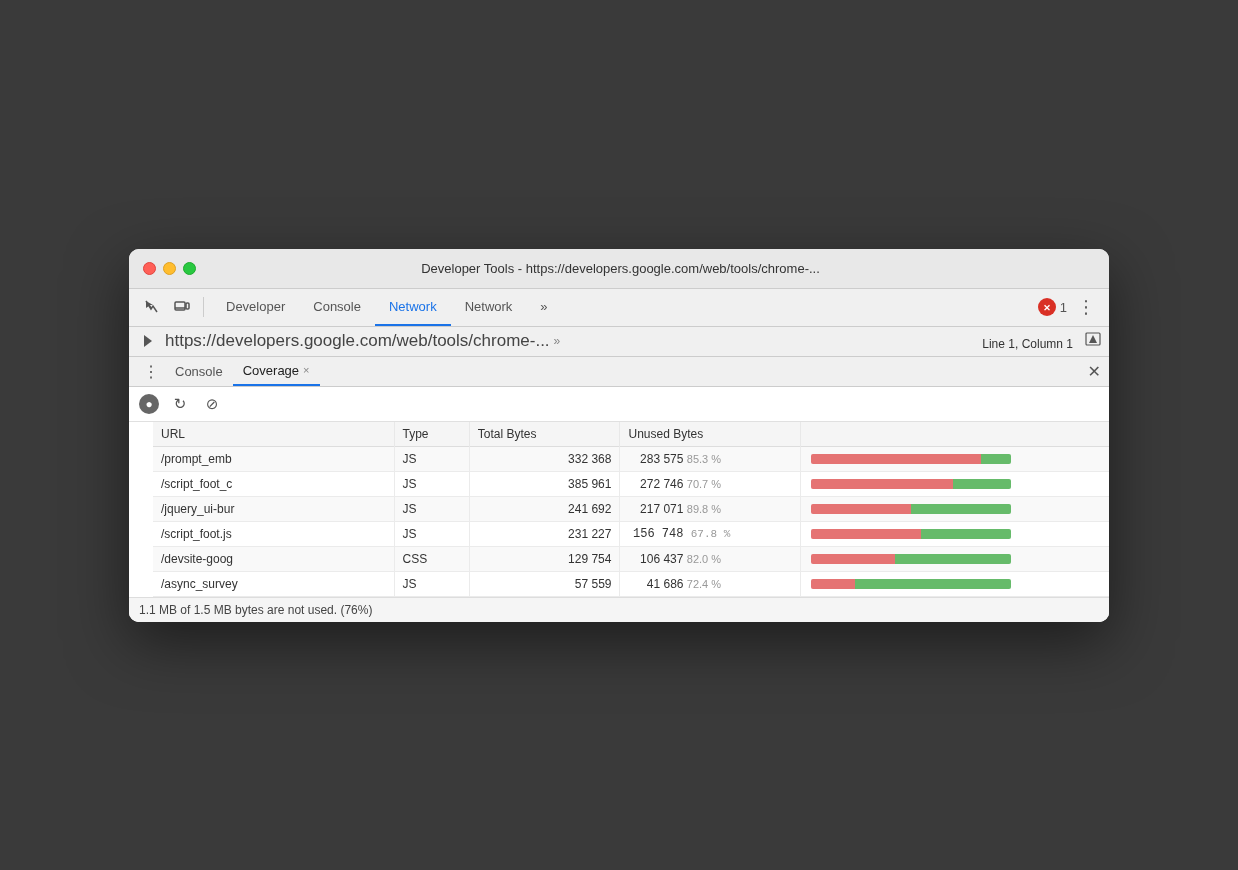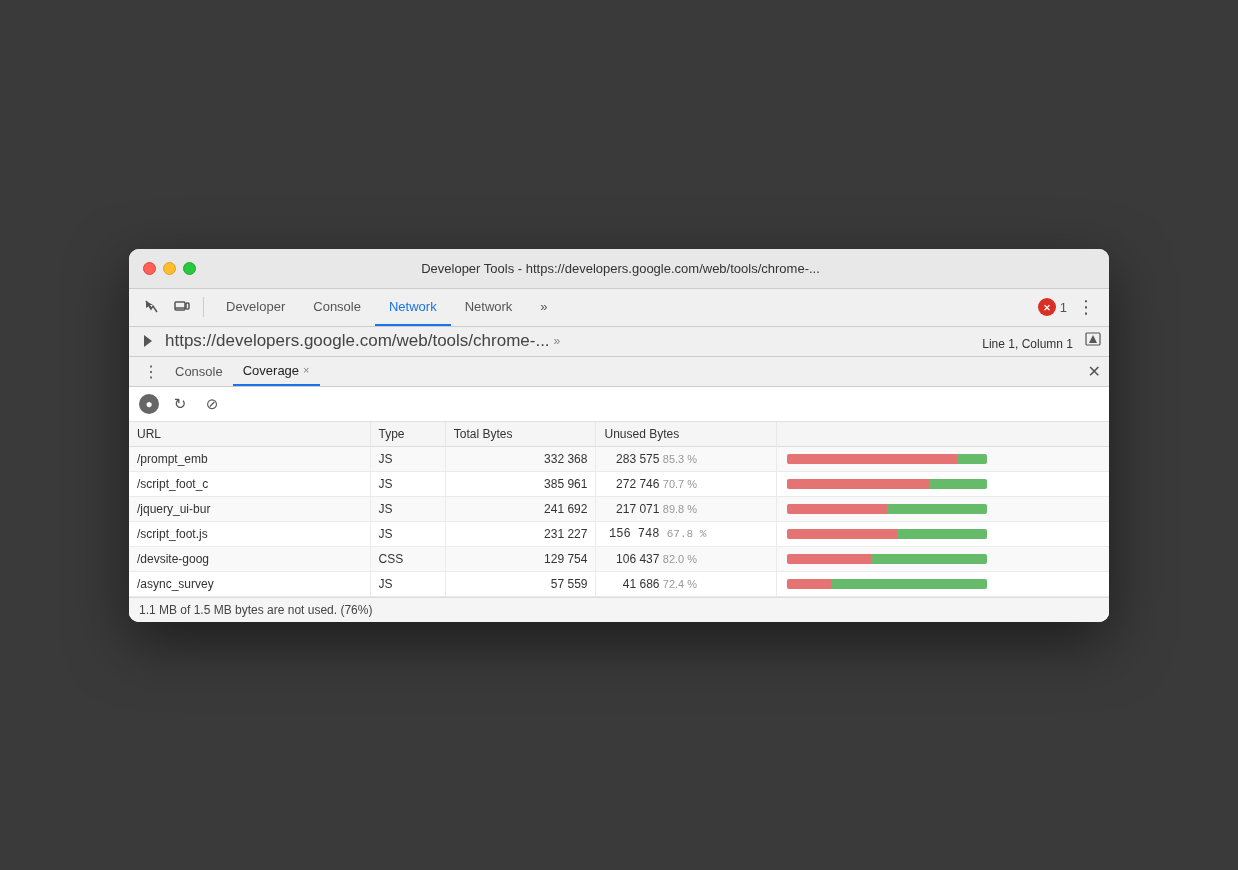--- a/index.html
+++ b/index.html
@@ -224,20 +224,21 @@
       font-size: 12px;
     }
     .cov-btn.record { background: #666; }
     .cov-btn.refresh { background: transparent; color: #555; font-size: 14px; }
     .cov-btn.clear { background: transparent; color: #555; font-size: 14px; }
     
     .coverage-table {
       width: 100%;
       border-collapse: collapse;
       font-size: 12px;
+      margin-left: 24px;
     }
     .coverage-table thead tr {
       background: #f5f5f5;
       border-bottom: 1px solid #ddd;
     }
     .coverage-table thead th {
       padding: 5px 8px;
       text-align: left;
       font-weight: 500;
       color: #333;

